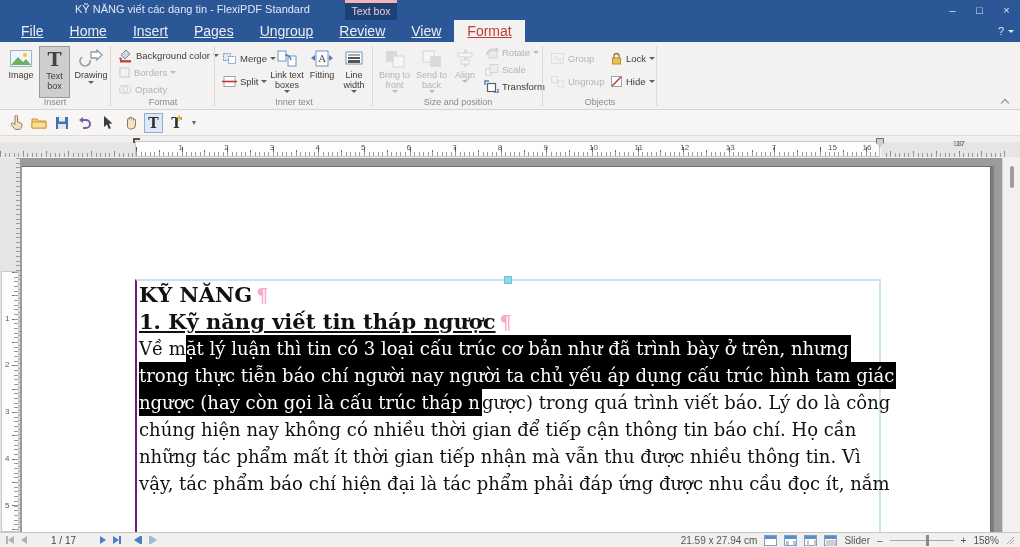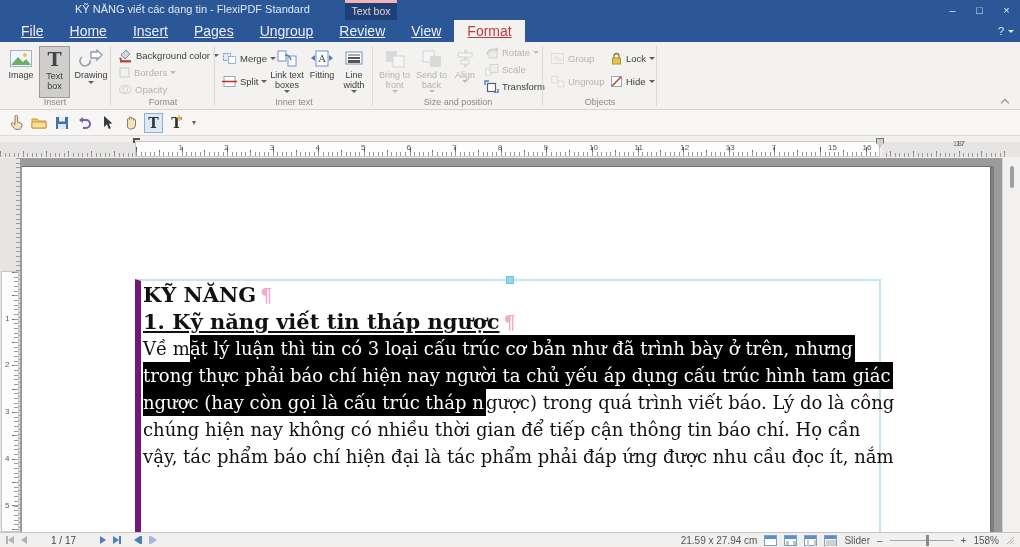--- a/index.html
+++ b/index.html
@@ -77,21 +77,21 @@
       repeating-linear-gradient(180deg,#6f6f6f 0 1px,transparent 1px 23.35px);
     background-size:4px 100%,6px 100%; background-position:right top; background-repeat:no-repeat; }
   .vnum { position:absolute; left:3px; font-size:8px; color:#5a5a5a; }
   .page { position:absolute; left:22px; top:8px; width:969px; height:366px; background:#fff;
     border-top:1px solid #6e6e6e; border-right:1px solid #6e6e6e; box-shadow:3px 0 0 rgba(0,0,0,.18); overflow:hidden; }
   .vscroll { position:absolute; right:0; top:0; width:18px; height:374px; background:#f2f1f0; border-left:1px solid #d4d3d1; }
   .vthumb { position:absolute; left:7px; top:8px; width:4px; height:22px; background:#9e9e9e; border-radius:2px; }
 
   
   .textbox { position:absolute; left:113px; top:112px; width:746px; height:254px;
-    border-top:2px solid #c3e6f2; border-left:6px solid #701a75; border-right:2px solid #c3e6f2; }
+    border-top:2px solid #c3e6f2; border-left:2px solid #701a75; border-right:2px solid #c3e6f2; }
   .tb-handle { position:absolute; left:50%; top:-5px; margin-left:-4px; width:8px; height:8px; background:#8fd8ec; border:1px solid #6cc4dd; }
   .doc-text { position:absolute; left:2px; top:0; width:760px; font-family:"DejaVu Serif",serif; color:#111; white-space:nowrap; }
   .line { line-height:27px; height:27px; font-size:18px; }
   .hline { line-height:27px; height:27px; font-size:21px; font-weight:bold; }
   .hline .ul { text-decoration:underline; }
   .pilcrow { color:#f7a8cf; font-weight:bold; font-size:19px; margin-left:4px; }
   .sel { background:#000; color:#fff; padding:3px 2px 3px 0; }
 
   
   .statusbar { position:absolute; left:0; top:532px; width:1020px; height:15px; background:#f1f0ee; border-top:1px solid #c6c5c3;
@@ -466,23 +466,24 @@
         <div class="tb-handle"></div>
         <div class="doc-text">
           <div class="hline">
             <span>KỸ NĂNG</span><span class="pilcrow">¶</span>
           </div>
           <div class="hline">
             <span class="ul">1. Kỹ năng viết tin tháp ngược</span><span class="pilcrow">¶</span>
           </div>
           <div id="body-lines">
               <div class="line"><span>Về m</span><span class="sel">ặt lý luận thì tin có 3 loại cấu trúc cơ bản như đã trình bày ở trên, nhưng</span></div>
-              <div class="line"><span class="sel">trong thực phải báo chí hiện nay người ta chủ yếu áp dụng cấu trúc hình tam giác</span></div>
+              <div class="line"><span class="sel">trong thực tiễn báo chí người nay người ta chủ yếu áp dụng cấu trúc hình tam giác</span></div>
               <div class="line"><span class="sel">ngược (hay còn gọi là cấu trúc tháp n</span><span>gược) trong quá trình viết báo. Lý do là công</span></div>
               <div class="line"><span>chúng hiện nay không có nhiều thời gian để tiếp cận thông tin báo chí. Họ cần</span></div>
+              <div class="line"><span>những tác phẩm mất ít thời gian tiếp nhận mà vẫn thu được nhiều thông tin. Vì</span></div>
               <div class="line"><span>vậy, tác phẩm báo chí hiện đại là tác phẩm phải đáp ứng được nhu cầu đọc ít, nắm</span></div>
             </div>
         </div>
       </div>
     </div>
 
     <div class="vscroll">
       <div class="vthumb"></div>
     </div>
   </div>

